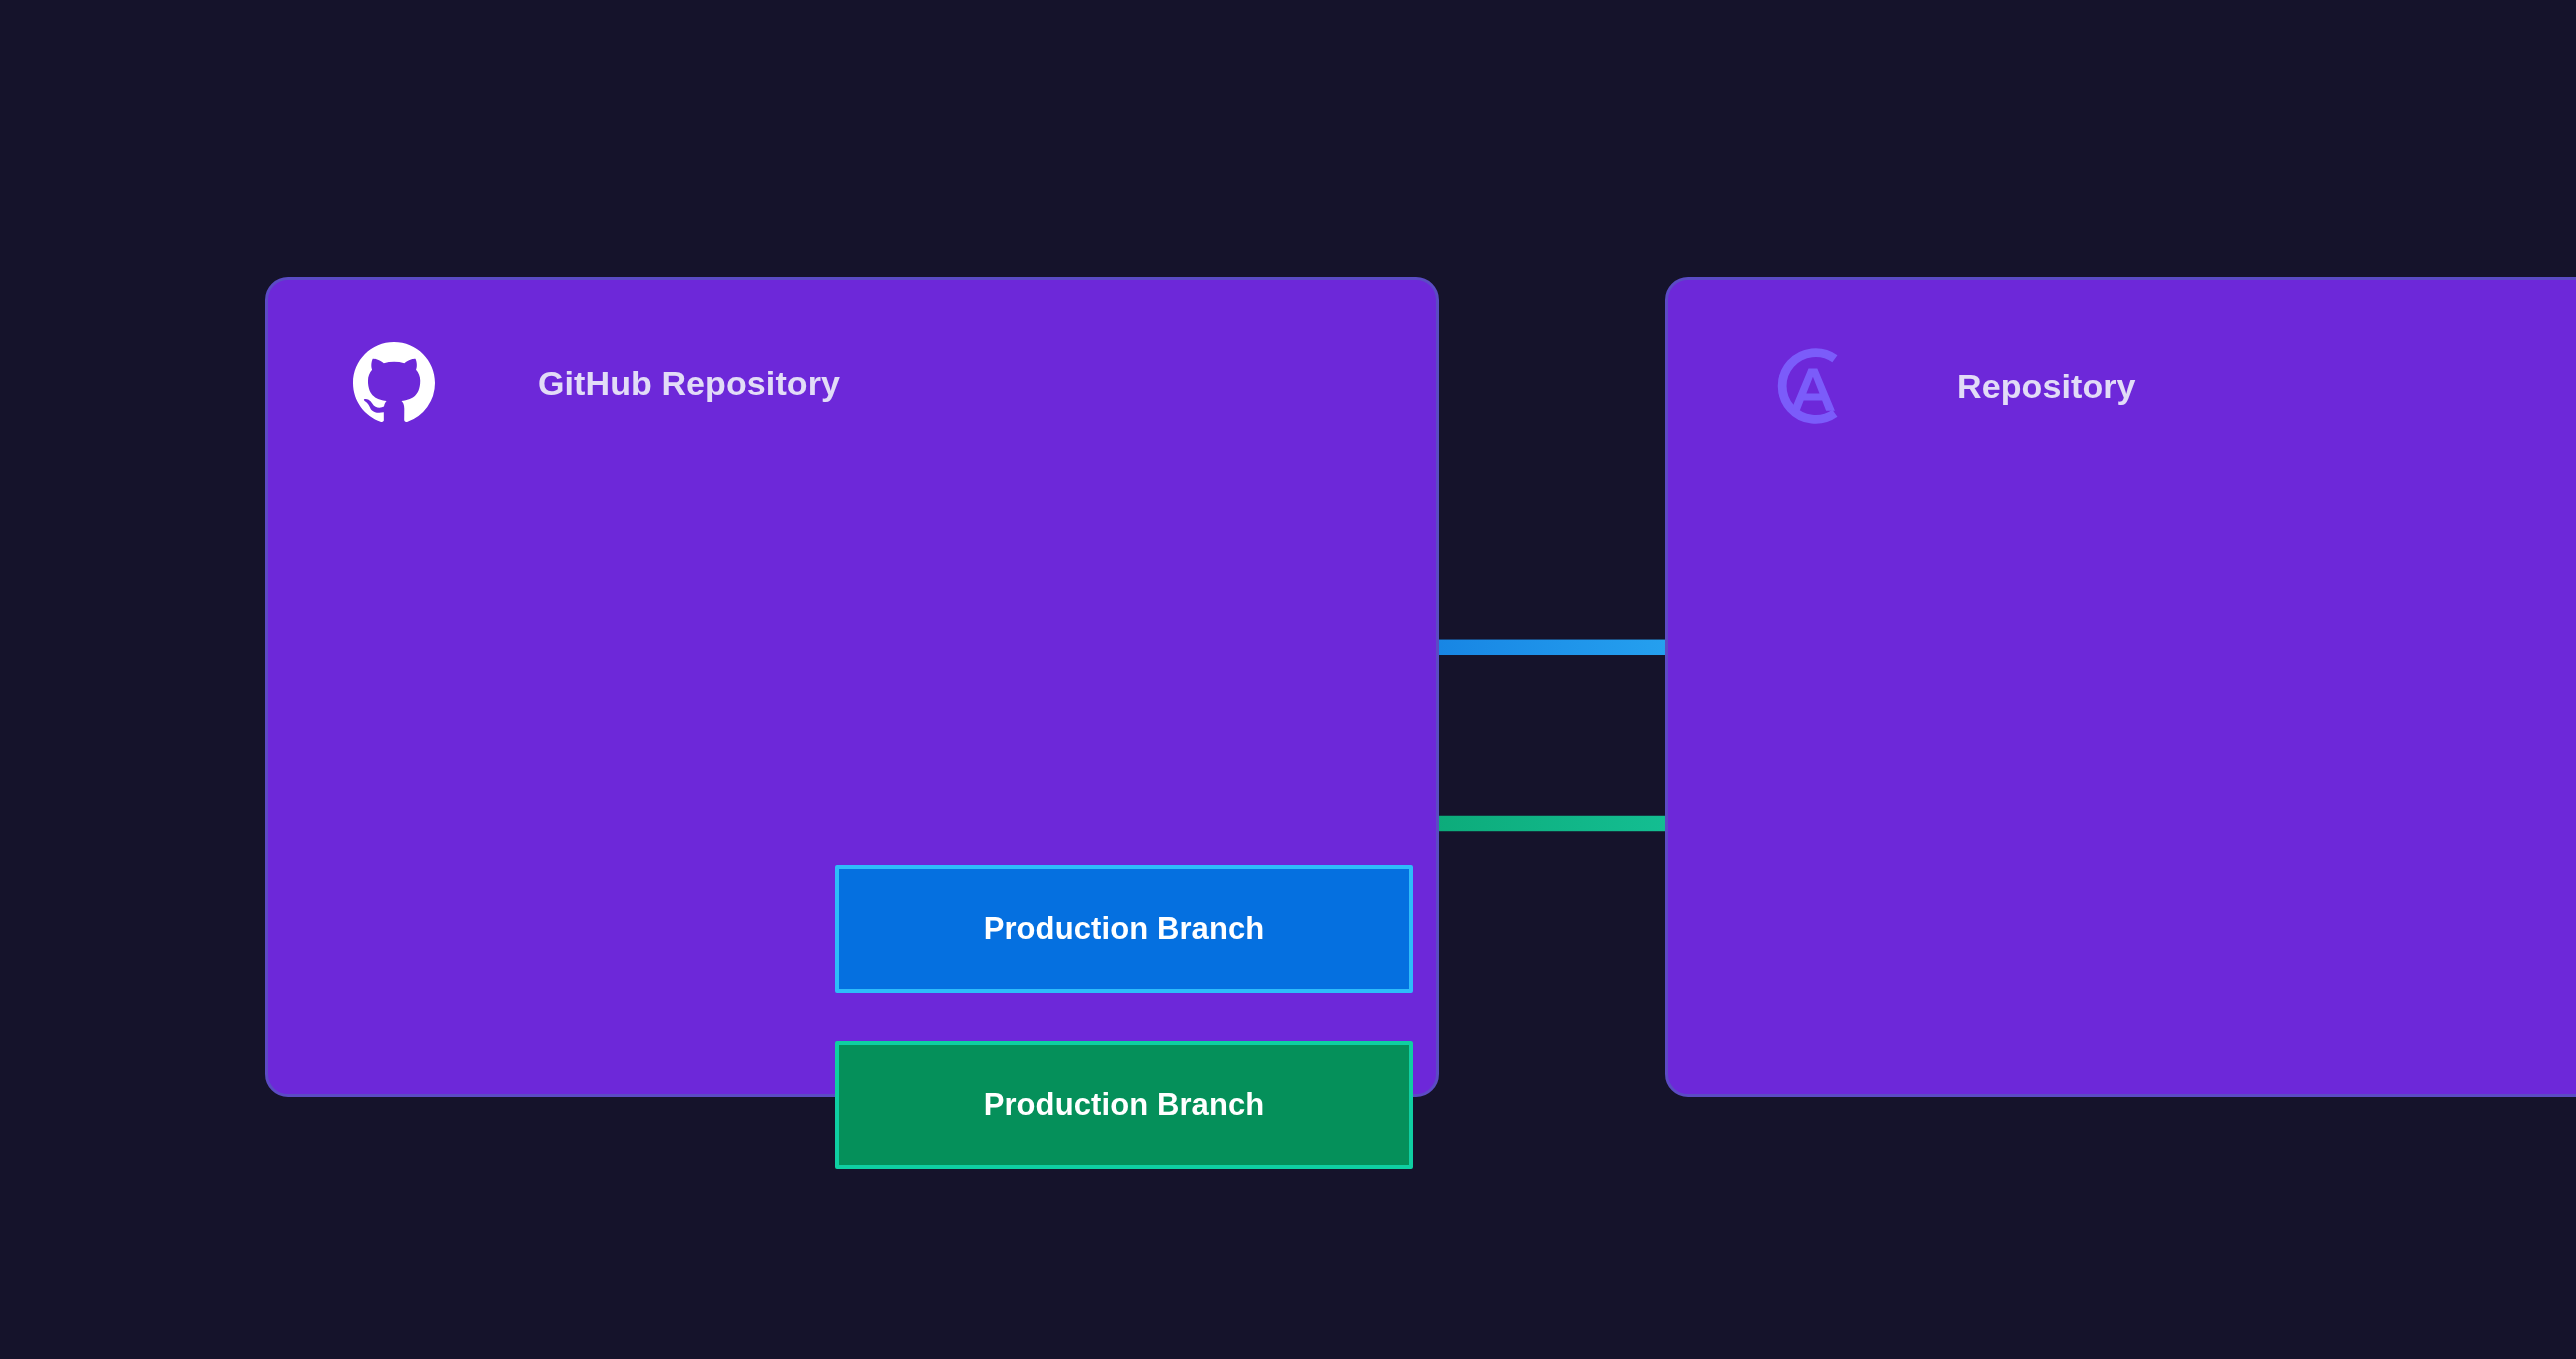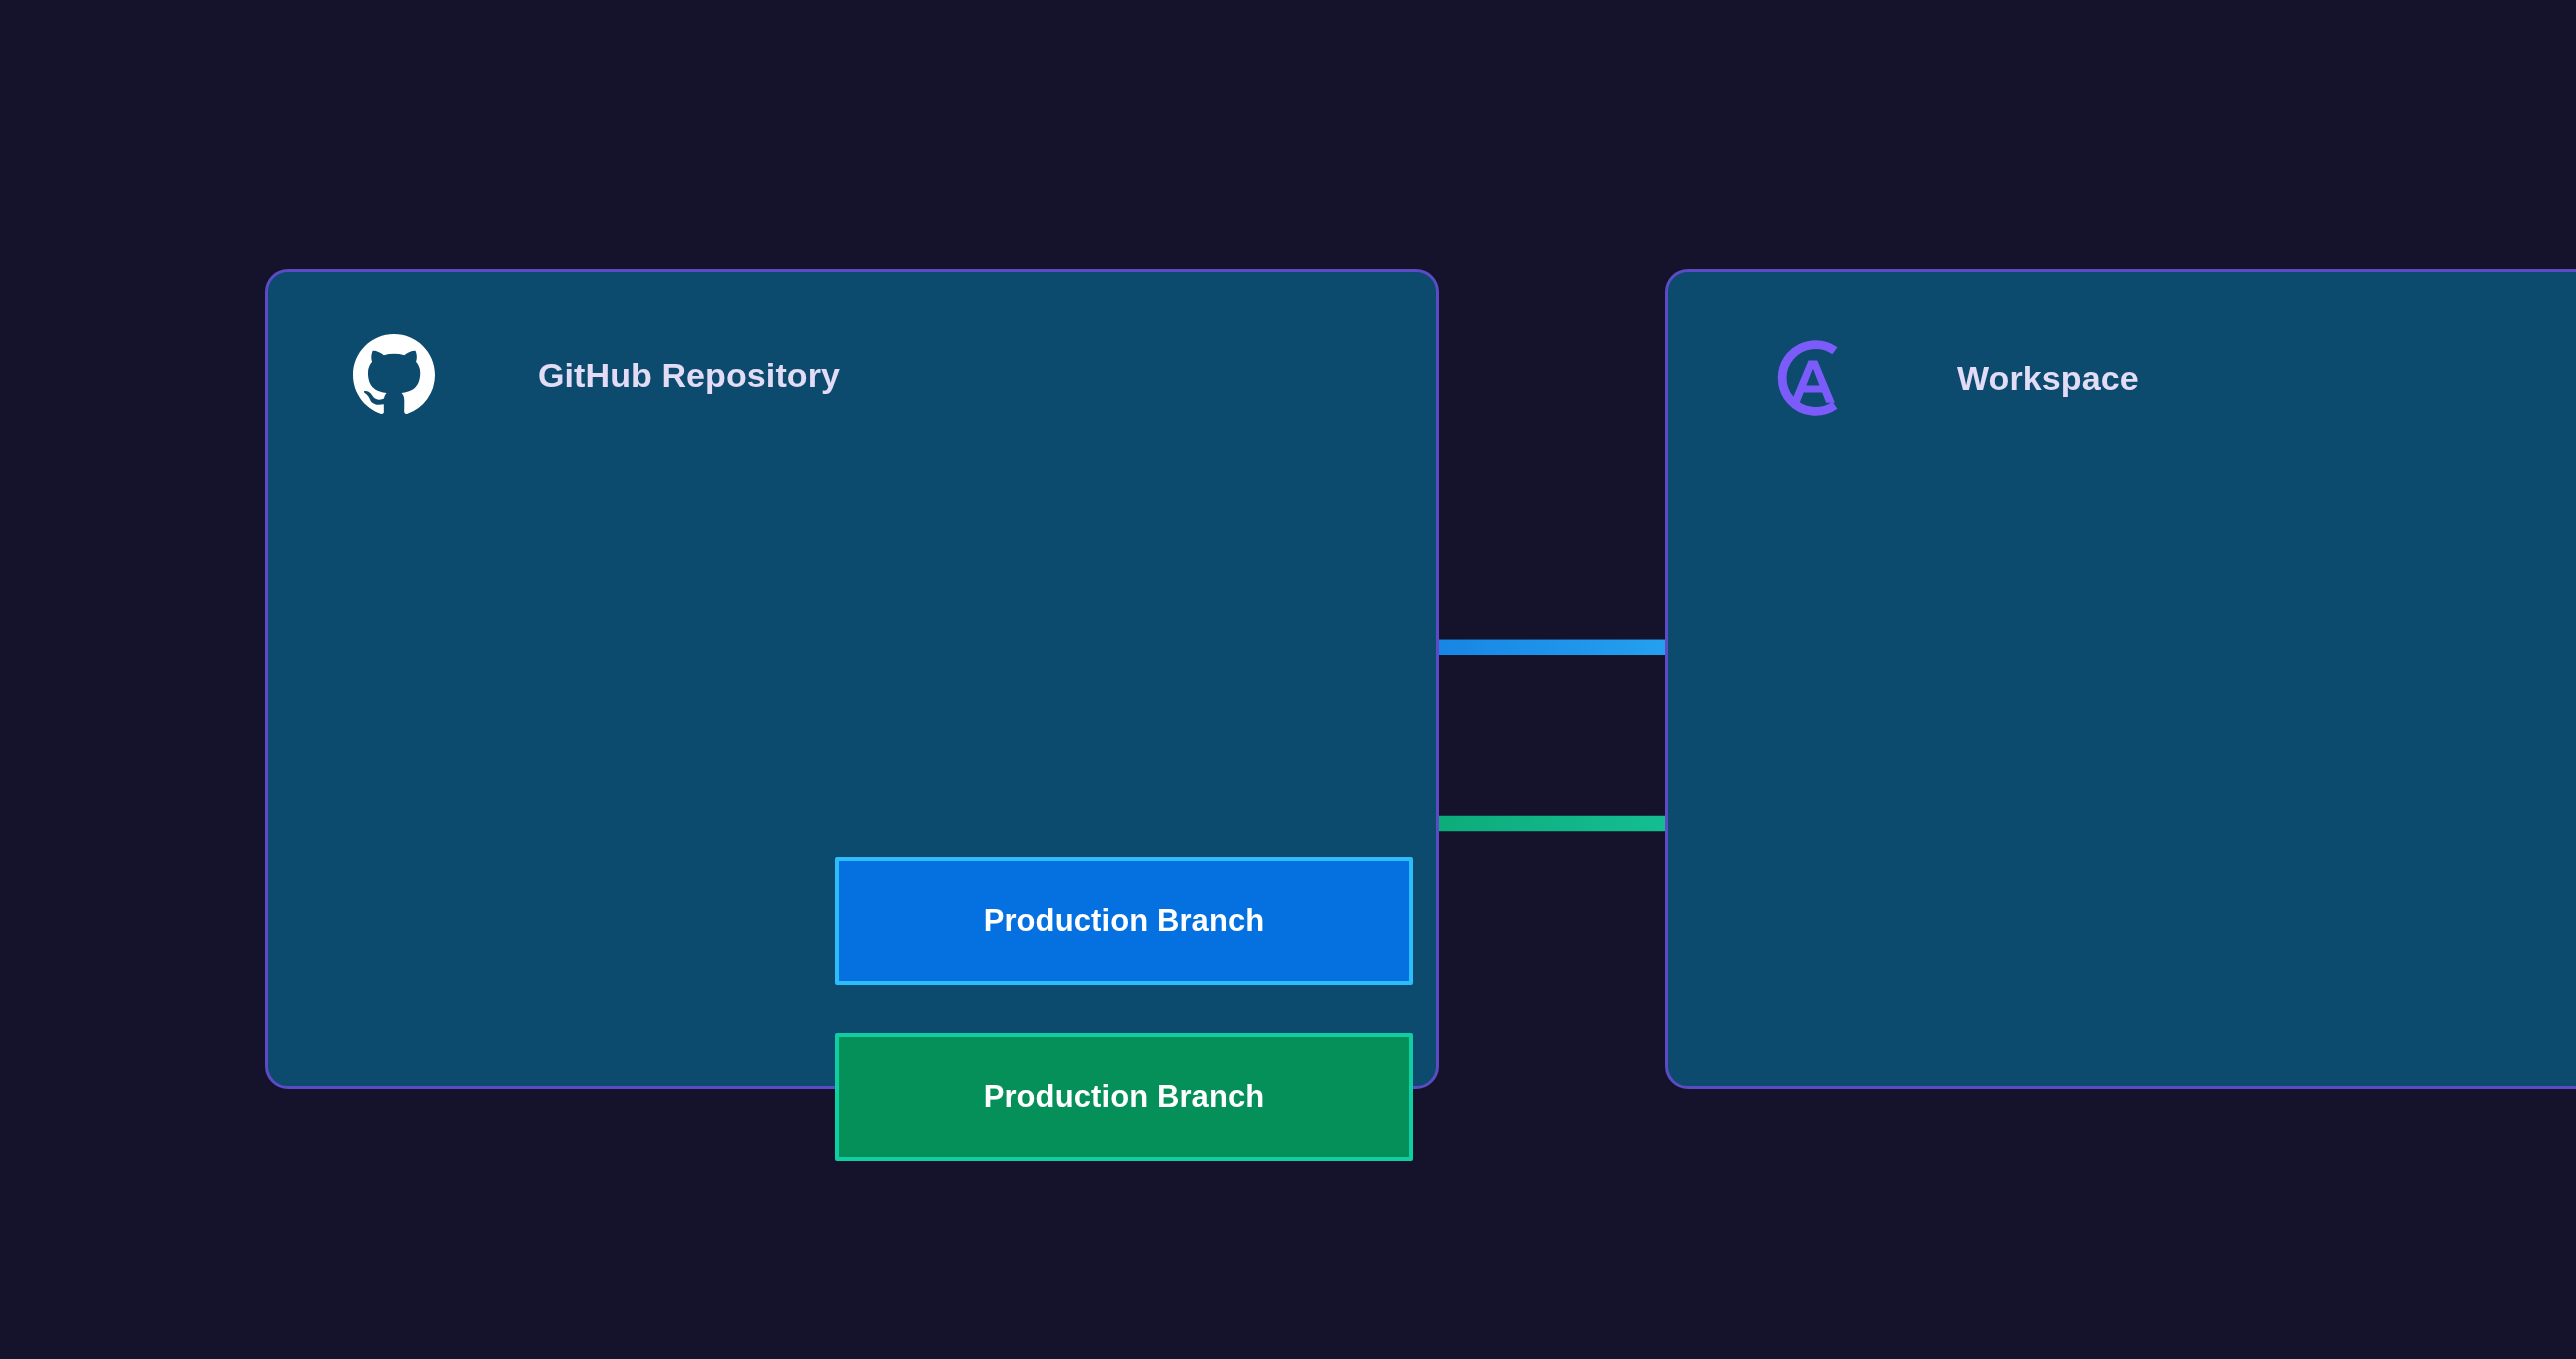--- a/index.html
+++ b/index.html
@@ -20,23 +20,24 @@
   #diagram-canvas {
     position: absolute;
     inset: 0;
     width: 3112px;
     height: 1360px;
   }
 
   
   .panel {
     position: absolute;
-    background: #0c4a6e;
+    background: #6d28d9;
     border: 3.6px solid #5b4bc4;
     border-radius: 23px;
+    margin-top: 8px;
   }
 
   #panel-github {
     left: 265px;
     top: 269px;
     width: 1174px;
     height: 820px;
   }
 
   #panel-workspace {
@@ -159,19 +160,19 @@
   <div class="panel" id="panel-workspace">
 
     <div class="panel-header" id="workspace-header">
       <svg class="panel-logo" width="88" height="88" viewBox="0 0 100 100" aria-hidden="true">
 
         <path d="M 84 19 A 38 38 0 1 0 84 81" fill="none" stroke="#7b5cfa" stroke-width="10" stroke-linecap="butt"></path>
 
         <path d="M 54 30 L 64 30 L 84 78 L 74 78 L 69.5 66.5 L 48.5 66.5 L 44 78 L 34 78 Z
                  M 51.5 58.5 L 66.5 58.5 L 59 39.5 Z" fill="#7b5cfa"></path>
       </svg>
-      <span class="panel-title">Workspace</span>
+      <span class="panel-title">Repository</span>
     </div>
 
   </div>
 
 </div>
 
 
 </body></html>

